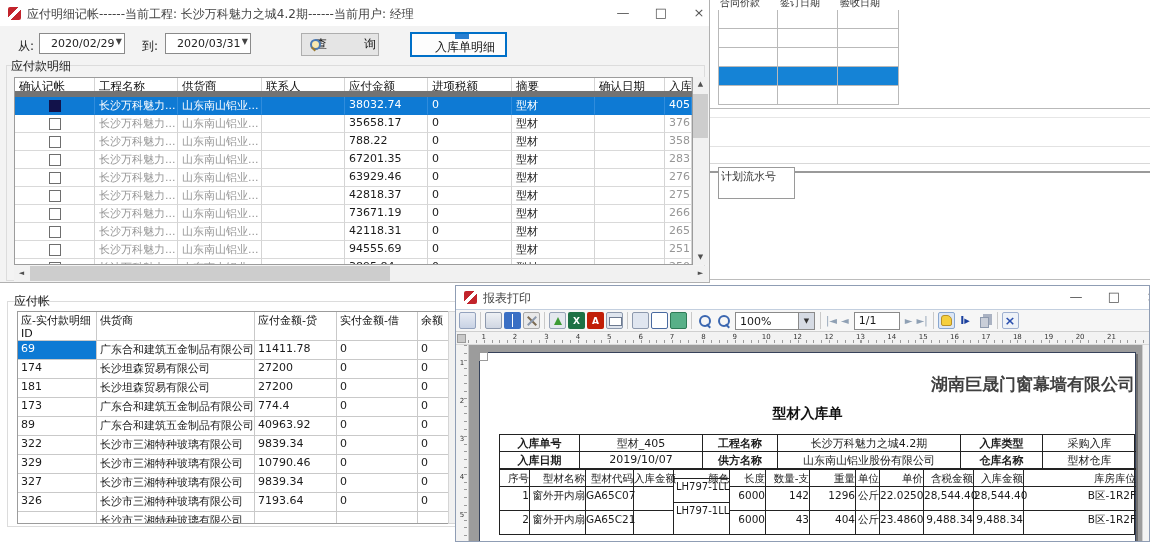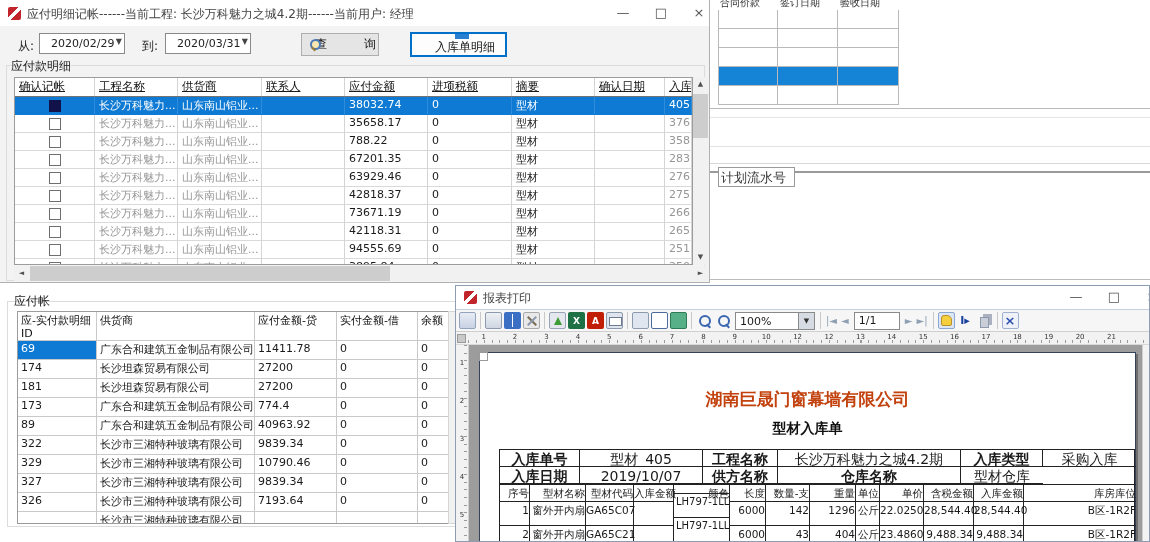--- a/index.html
+++ b/index.html
@@ -10,22 +10,22 @@
   
   #bg-win { left:708px; top:0; width:442px; height:292px; background:#fff; }
   .bgline { position:absolute; left:0; right:0; }
   #bg-contract { position:absolute; left:10px; top:0; width:181px; }
   .bgc-headrow { display:grid; grid-template-columns:60px 60px 61px; height:10px; overflow:hidden; }
   .bgc-headrow .hcell { font-size:10px; color:#333; margin-top:-4px; padding-left:2px; white-space:nowrap; }
   .bgc-row { display:grid; grid-template-columns:60px 60px 61px; height:19px; }
   .bgc-row .bcell { border:1px solid #b9b9b9; border-top:none; border-left:none; }
   .bgc-row .bcell:first-child { border-left:1px solid #b9b9b9; }
   .bgc-row.sel .bcell { background:#1583d6; }
-  #plan-box { position:absolute; left:10px; top:167px; width:77px; height:20px; background:#fff;
-    border:1px solid #9a9a9a; font-size:13px; color:#333; padding:1px 2px; white-space:nowrap; overflow:hidden; z-index:2;}
+  #plan-box { position:absolute; left:10px; top:167px; width:77px; height:32px; background:#fff;
+    border:1px solid #9a9a9a; font-size:11px; color:#333; padding:1px 2px; white-space:nowrap; overflow:hidden; z-index:2;}
 
   
   .titlebar { position:absolute; left:0; top:0; right:0; height:26px; background:#ffffff; }
   .app-icon { position:absolute; left:8px; top:7px; width:13px; height:13px; background:#c2242c; border-radius:2px;
     background-image:linear-gradient(135deg, transparent 42%, #fff 42%, #fff 58%, transparent 58%); }
   .title-text { position:absolute; left:27px; top:6px; font-size:12px; color:#444; white-space:nowrap; }
   .winbtn { position:absolute; top:2px; width:30px; height:21px; text-align:center; line-height:21px;
     color:#555; font-size:13px; }
 
   
@@ -45,21 +45,21 @@
     border:2px solid #0070c8; display:flex; align-items:center; padding-left:7px;flex-direction:column; }
   #btn-inbound .wicon { width:14px; height:12px; border:1px solid #2a7fd0; background:#fff; border-top:4px solid #2a7fd0; }
   #btn-inbound .btext { font-size:12px; color:#111; margin-left:6px; white-space:nowrap; }
   .groupbox { position:absolute; border:1px solid #dcdcdc; }
   .grouplabel { position:absolute; font-size:12px; color:#222; background:transparent; z-index:2; }
 
   
   #tbl1 { position:absolute; left:14px; top:77px; width:679px; height:188px; background:#fff; overflow:hidden;
     border:1px solid #9c9c9c; }
   .t1row { display:grid; grid-template-columns:80px 83px 84px 83px 83px 84px 83px 70px 27px; height:18px; }
-  .t1row.head { height:19px; border-bottom:1px solid #737373;text-decoration:underline; }
+  .t1row.head { height:19px; border-bottom:6px solid #737373;text-decoration:underline; }
   .t1row .td { border-right:1px solid #d4d4d4; border-bottom:1px solid #d9d9d9; padding:1px 4px 0;
     font-size:11px; white-space:nowrap; overflow:hidden; }
   .t1row.head .td { border-bottom:none; font-size:11.5px; color:#111; }
   .t1row .td.dim { color:#969696; }
   .t1row .td.ck { display:flex; align-items:center; justify-content:center; padding:0; }
   .checkbox { width:12px; height:12px; border:1.5px solid #6e6e6e; background:#fff; }
   .t1row.selected { background:#0e7ad4; }
   .t1row.selected .td { color:#fff !important; border-right-color:#2f8cdc; border-bottom-color:#0e7ad4; }
   .t1row.selected .checkbox { background:#12124a; border-color:#12124a; }
   
@@ -138,25 +138,25 @@
   #preview { position:absolute; left:0; top:59px; right:0; bottom:0; background:#9c9c9c; overflow:hidden; }
   #vruler { position:absolute; left:0; top:0; width:13px; bottom:0; background:#f2f2f2; border-right:1px solid #cdcdcd;
     padding-top:14px; }
   #vruler span { display:block; height:38px; font-size:7px; color:#333; text-align:center; }
   #vruler .vticks { position:absolute; right:1px; top:0; bottom:0; width:3px;
     background:repeating-linear-gradient(180deg, #9a9a9a 0 1px, transparent 1px 7.6px); }
   #pagescroll { position:absolute; right:0; top:0; bottom:0; width:7px; background:#f3f3f3; border-left:1px solid #cfcfcf; }
   #rpage { position:absolute; left:23px; top:7px; width:657px; height:300px; background:#fff; border:1px solid #36425a;
     box-shadow:2px 2px 0 #6e6e6e; }
   #rpage .corner { position:absolute; left:-1px; top:-1px; width:9px; height:9px; background:#fff; border:1px solid #9a9a9a; }
-  #rcompany { margin-top:35px; text-align:center; font-size:17px; font-weight:bold; color:#c2410c; }
+  #rcompany { margin-top:20px; text-align:right; font-size:17px; font-weight:bold; color:#404040; }
   #rtitle { margin-top:9px; text-align:center; font-size:14px; font-weight:bold; color:#111; }
   #rinfo { margin:11px 0 0 19px; width:636px; border:1px solid #222; border-bottom:none; }
   .irow { display:grid; grid-template-columns:80px 123px 75px 183px 82px 93px; height:17px; }
-  .irow .ic { border-right:1px solid #222; border-bottom:1px solid #222; font-size:14px; text-align:center;
+  .irow .ic { border-right:1px solid #222; border-bottom:1px solid #222; font-size:11px; text-align:center;
     padding-top:1px; white-space:nowrap; overflow:hidden; }
   .irow .ic:last-child { border-right:none; }
   .irow .ic.lbl { font-weight:bold; }
   #rdetail { margin-left:19px; width:636px; border:1px solid #222; border-top:none; }
   .drow { display:grid; grid-template-columns:30px 56px 48px 40px 56px 36px 44px 46px 24px 44px 50px 50px 112px; }
   .drow .dc { border-right:1px solid #222; border-top:1px solid #222; font-size:10.5px; text-align:right;
     padding-top:2px; white-space:nowrap; overflow:visible; }
   .drow .dc:last-child { border-right:none; }
   .drow.dhead { height:17px; }
   .drow.dbody { height:24px; }
@@ -586,20 +586,21 @@
           <div class="ic">型材_405</div>
           <div class="ic lbl">工程名称</div>
           <div class="ic">长沙万科魅力之城4.2期</div>
           <div class="ic lbl">入库类型</div>
           <div class="ic">采购入库</div>
         </div>
           <div class="irow">
           <div class="ic lbl">入库日期</div>
           <div class="ic">2019/10/07</div>
           <div class="ic lbl">供方名称</div>
+          <div class="ic">山东南山铝业股份有限公司</div>
           <div class="ic lbl">仓库名称</div>
           <div class="ic">型材仓库</div>
         </div>
         </div>
       <div id="rdetail">
         <div class="drow dhead">
             <div class="dc">序号</div>
             <div class="dc">型材名称</div>
             <div class="dc">型材代码</div>
             <div class="dc">入库金额</div>

